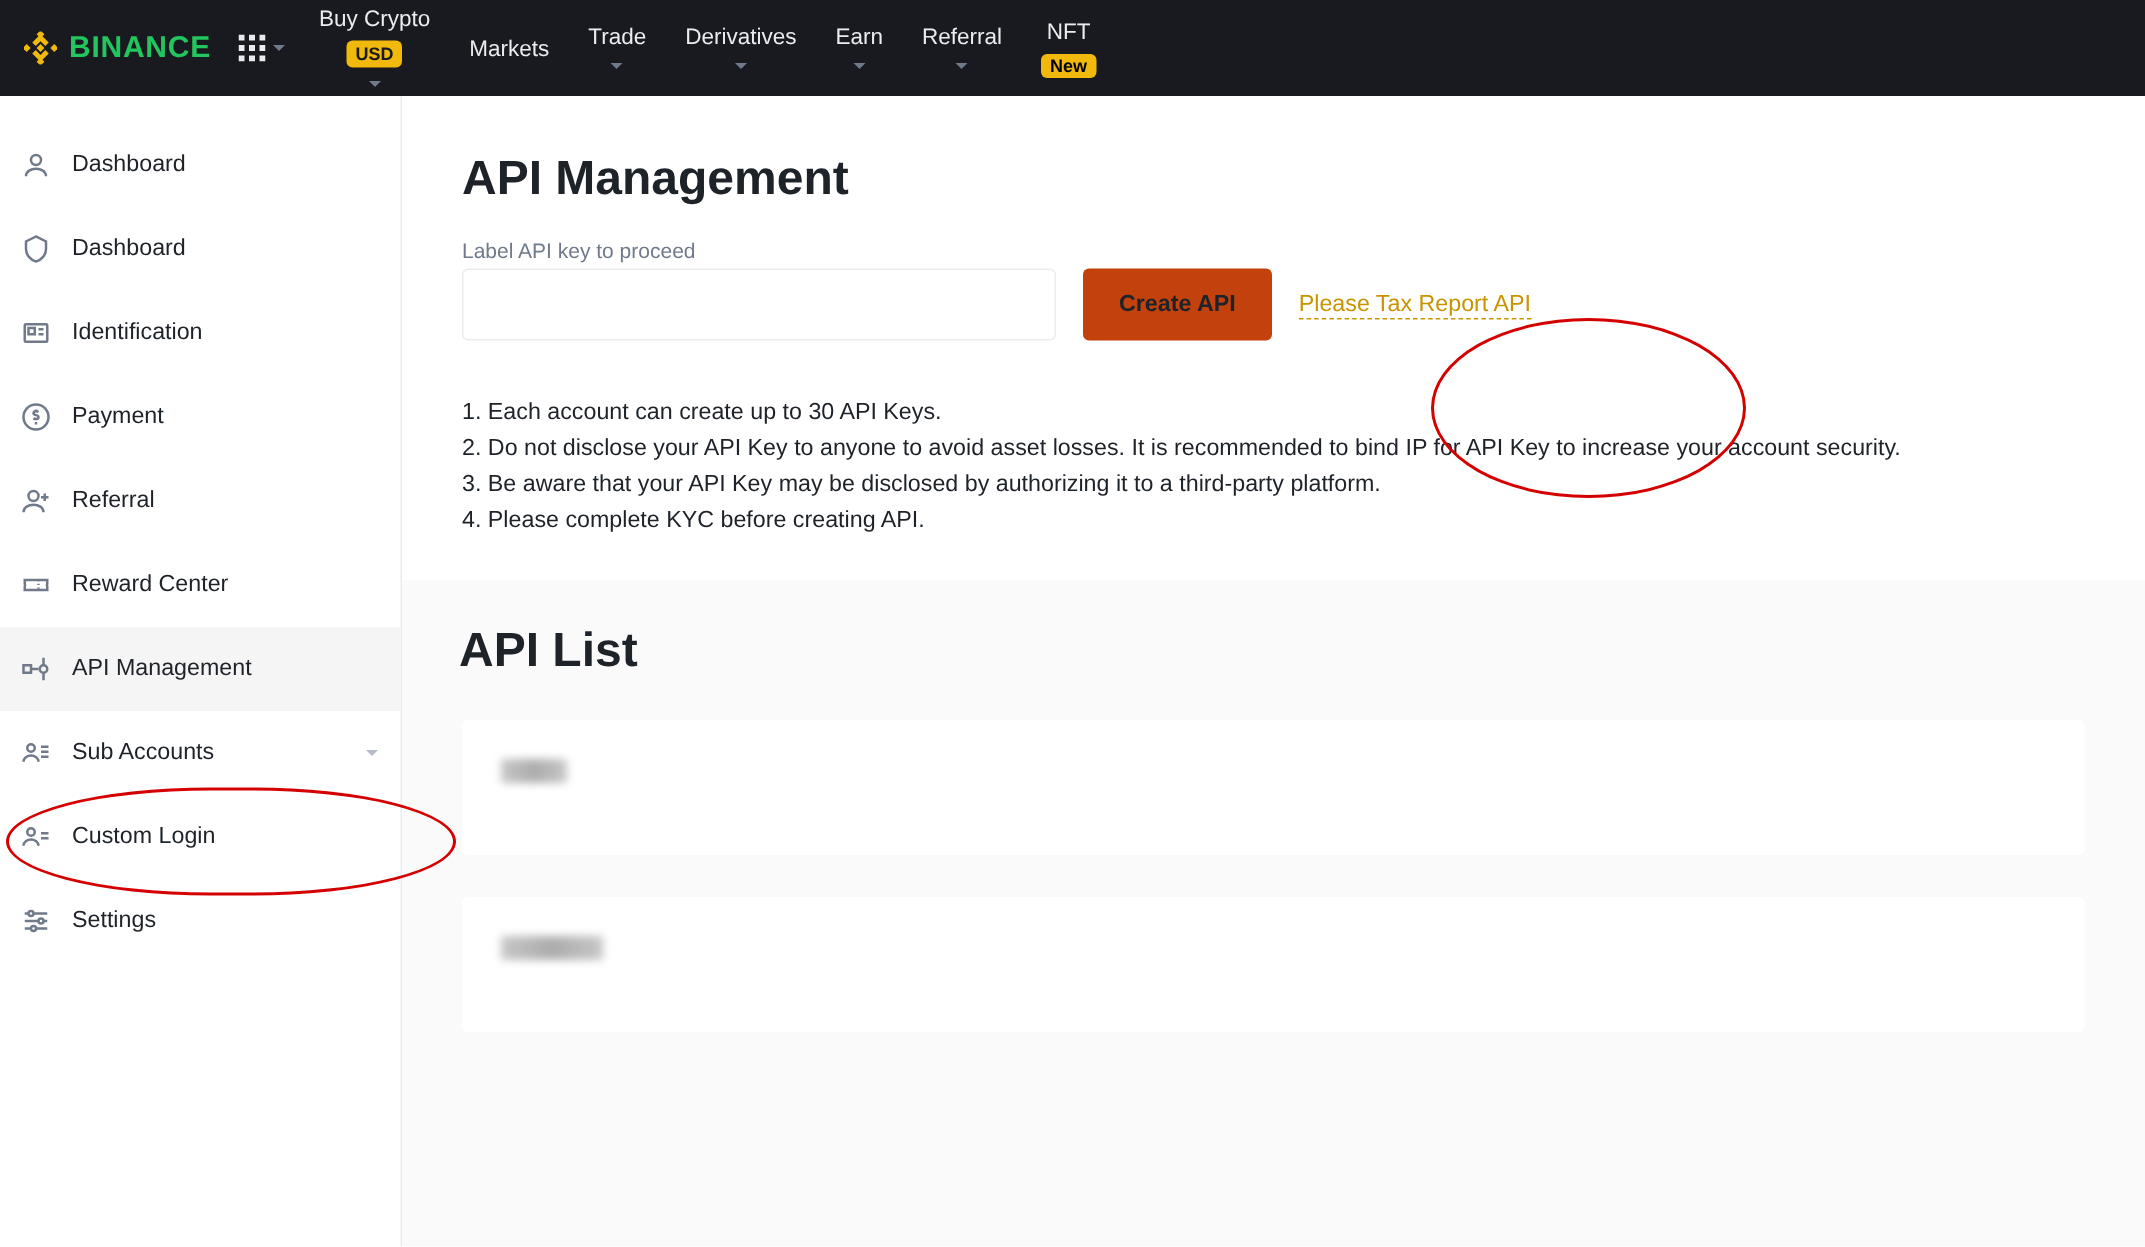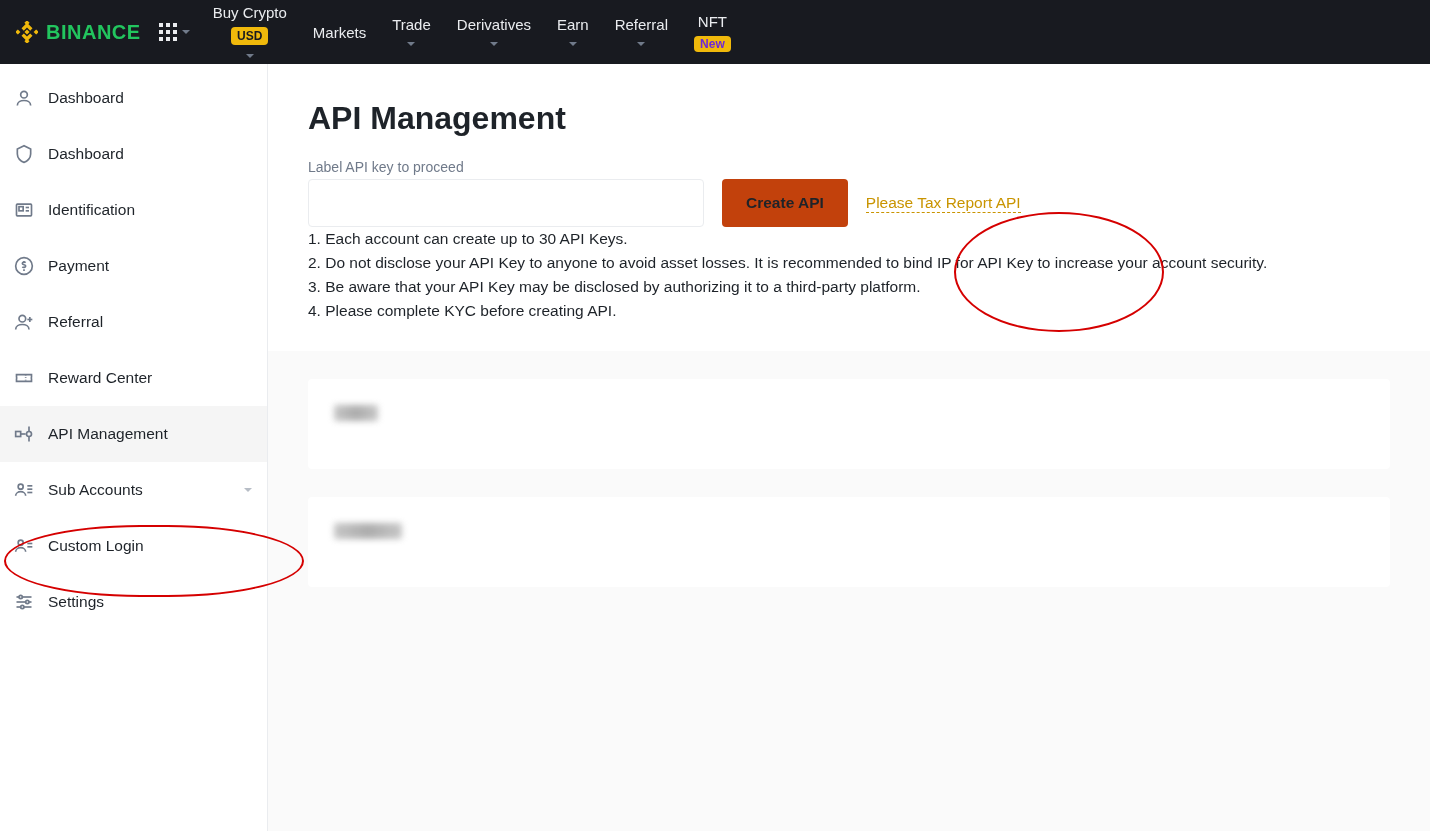--- a/index.html
+++ b/index.html
@@ -7,43 +7,43 @@
 
     
     .header { background: #181a20; height: 64px; display: flex; align-items: center; padding: 0 16px; }
     .logo { display: flex; align-items: center; margin-right: 18px; }
     .logo-text { color: #22c55e; font-weight: 700; font-size: 20px; letter-spacing: 0.5px; }
     .apps-btn { display: flex; align-items: center; margin-right: 22px; gap: 4px; color: #eaecef; cursor: pointer; }
     .nav { display: flex; align-items: center; gap: 26px; }
     .nav-item { color: #eaecef; font-size: 15px; font-weight: 500; display: flex; align-items: center; gap: 6px; cursor: pointer; flex-direction: column; }
     .chevron { display: inline-block; }
     .badge-usd { background: #f0b90b; color: #181a20; border-radius: 4px; padding: 2px 6px; font-size: 12px; font-weight: 600; text-align: center; }
-    .badge-new { background: #f0b90b; color: #6d28d9; border-radius: 4px; padding: 1px 6px; font-size: 12px; font-weight: 600; }
+    .badge-new { background: #f0b90b; color: #000000; border-radius: 4px; padding: 1px 6px; font-size: 12px; font-weight: 600; }
 
     
     .body { display: flex; height: calc(100% - 64px); }
 
     
-    .sidebar { width: 268px; border-right: 1px solid #eaecef; background: #ffffff; padding-top: 6px; overflow: visible; position: relative; }
+    .sidebar { width: 268px; border-right: 1px solid #eaecef; background: #ffffff; padding-top: 18px; overflow: visible; position: relative; }
     .side-item { display: flex; align-items: center; padding: 0 14px; height: 56px; cursor: pointer; color: #1e2329; font-size: 15.5px; }
     .side-item.active { background: #f5f5f5; }
     .side-icon { width: 26px; display: inline-flex; color: #707a8a; margin-right: 8px; }
     .side-label { flex: 1; }
     .side-caret { color: #b7bdc6; }
 
     
     .main { flex: 1; display: flex; flex-direction: column; overflow: auto; }
     .content-top { padding: 36px 40px 28px 40px; }
     .page-title { font-size: 32px; font-weight: 600; margin-bottom: 22px; }
     .label-text { font-size: 14px; color: #707a8a; margin-bottom: 4px; display: block; }
     .create-row { display: flex; align-items: center; gap: 18px; }
     .label-input { width: 396px; height: 48px; border: 1px solid #eaecef; border-radius: 4px; padding: 0 12px; font-size: 15px; outline: none; }
     .create-btn { background: #c2410c; color: #1e2329; font-size: 15.5px; font-weight: 600; border: none; border-radius: 4px; height: 48px; padding: 0 24px; cursor: pointer; }
     .tax-link { color: #c99400; font-size: 15.5px; border-bottom: 1px dashed #c99400; cursor: pointer; }
-    .notes { font-size: 15.5px; line-height: 1.55; }
+    .notes { margin-top: 36px; font-size: 15.5px; line-height: 1.55; }
 
     .section-divider { background: #fafafa; padding: 28px 40px 60px 40px; flex: 1; }
     .list-title { font-size: 32px; font-weight: 600; margin-bottom: 28px; margin-left: -2px; }
     .card { background: #ffffff; border-radius: 4px; padding: 26px; margin-bottom: 28px; min-height: 90px; }
     .redacted { display: inline-block; height: 16px; background: linear-gradient(90deg, #bdbdbd, #9e9e9e, #bdbdbd); border-radius: 2px; filter: blur(3px); opacity: 0.85; }
     .redacted.w1 { width: 44px; }
     .redacted.w2 { width: 68px; }
 
     
     .anno { position: absolute; border: 2.5px solid #d50000; border-radius: 50%; pointer-events: none; z-index: 50; }
@@ -268,20 +268,21 @@
 
       <div class="notes">
         <div>1. Each account can create up to 30 API Keys.</div>
         <div>2. Do not disclose your API Key to anyone to avoid asset losses. It is recommended to bind IP for API Key to increase your account security.</div>
         <div>3. Be aware that your API Key may be disclosed by authorizing it to a third-party platform.</div>
         <div>4. Please complete KYC before creating API.</div>
       </div>
     </div>
 
     <div class="section-divider">
+      <h2 class="list-title">API List</h2>
 
       <div class="card">
         <span class="redacted w1"></span>
       </div>
 
       <div class="card">
         <span class="redacted w2"></span>
       </div>
     </div>
 

